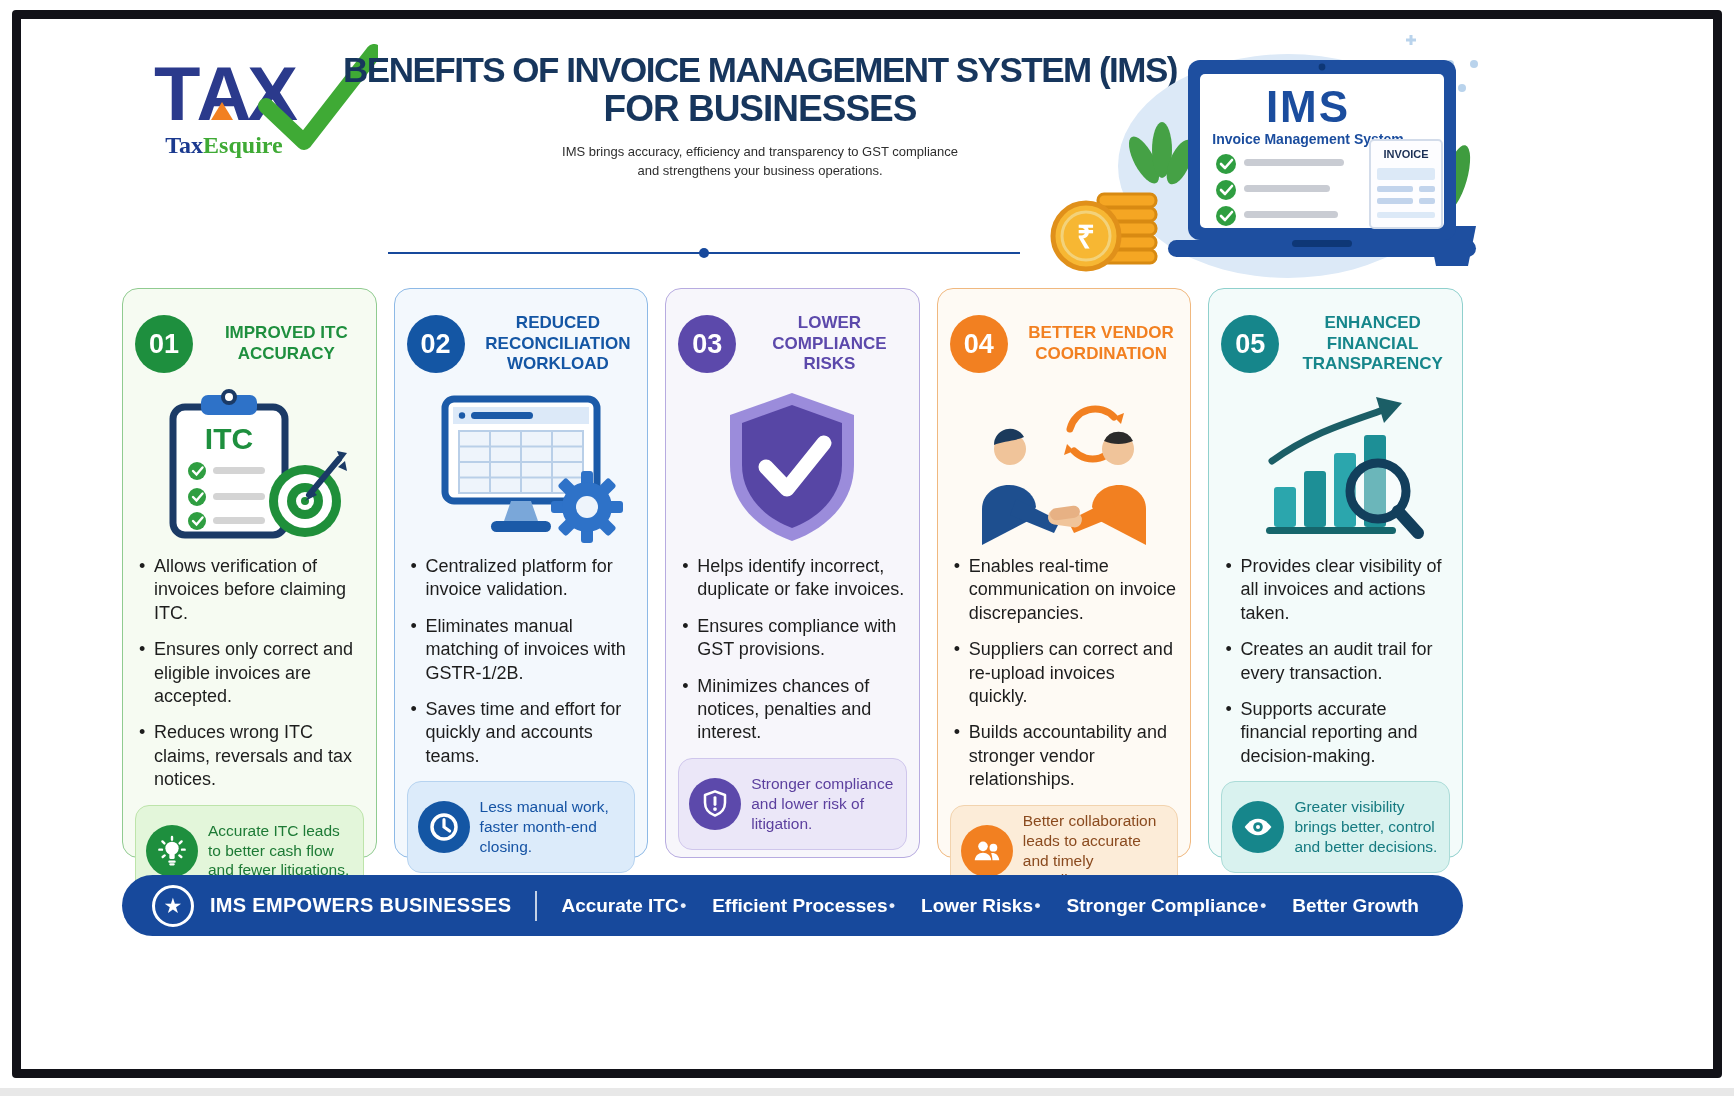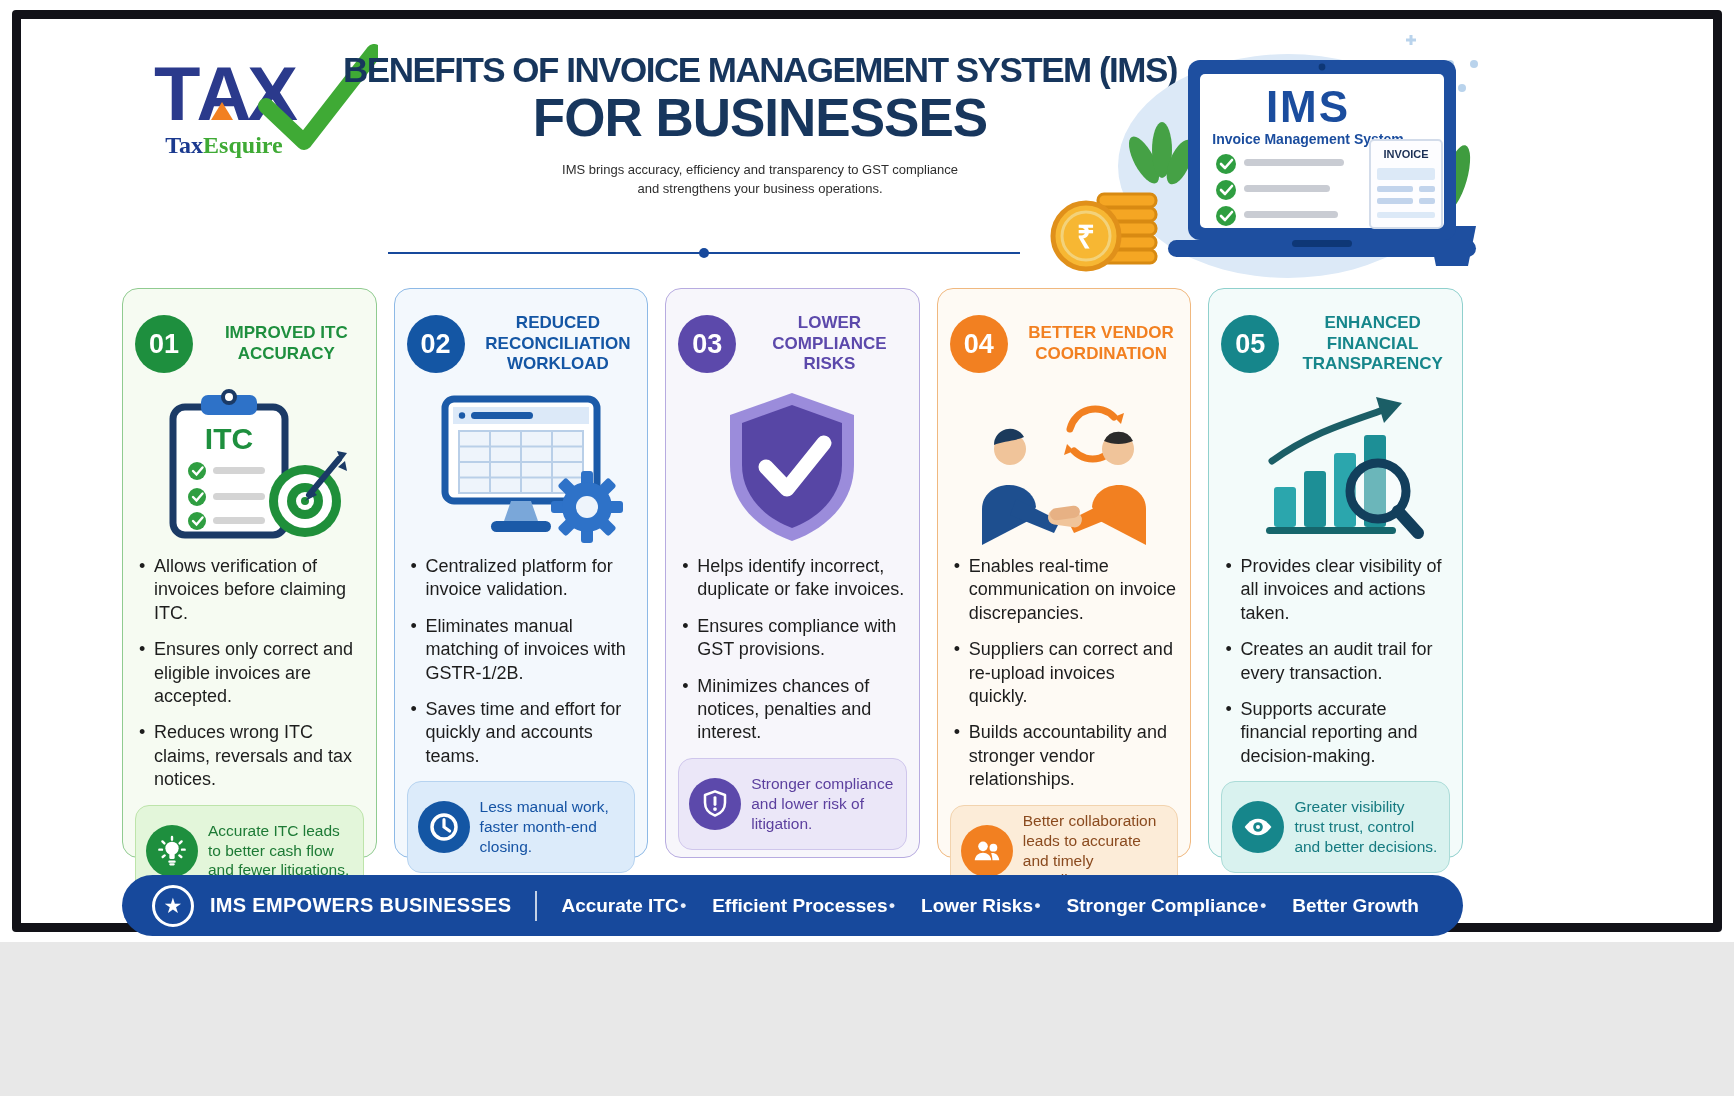--- a/index.html
+++ b/index.html
@@ -1,32 +1,32 @@
 <!DOCTYPE html>
 <html><head>
 <meta charset="utf-8">
 <style>
   * { box-sizing: border-box; margin: 0; padding: 0; }
   body { background:#e8e8e8; font-family:"Liberation Sans", sans-serif; }
-  .poster { position:relative; width:1734px; height:942px; background:#fff; overflow:hidden; }
+  .poster { position:relative; width:1734px; height:1088px; background:#fff; overflow:hidden; }
   .frame { position:absolute; left:12px; top:10px; right:12px; bottom:10px; border:9px solid #121218; border-radius:4px; pointer-events:none; }
 
   
   .logo { position:absolute; left:116px; top:58px; width:216px; text-align:center; }
   .logo-word { position:relative; font-size:76px; font-weight:800; letter-spacing:-4px; color:#2b3a8c; line-height:0.95; display:inline-block; }
   .logo-word .ltr { position:relative; display:inline-block; }
   .logo-tri { position:absolute; left:50%; bottom:10px; transform:translateX(-50%); width:0; height:0;
               border-left:11px solid transparent; border-right:11px solid transparent; border-bottom:18px solid #f28021; }
   .logo-check { position:absolute; left:54px; top:-14px; width:170px; height:110px; }
   .logo-name { font-family:"Liberation Serif", serif; font-weight:bold; font-size:24px; margin-top:2px; }
   .logo-name .blue { color:#1b3a8f; } .logo-name .green { color:#3faa35; }
 
   .titleblock { position:absolute; left:320px; top:52px; width:880px; text-align:center; color:#17365d; }
   .title-1 { font-size:35px; font-weight:800; letter-spacing:-1.5px; line-height:1.05; }
-  .title-2 { font-size:53px; font-weight:800; letter-spacing:-1px; line-height:1.1; }
+  .title-2 { font-size:37px; font-weight:800; letter-spacing:-1px; line-height:1.1; }
   .subtitle { margin-top:14px; font-size:13px; color:#2e2e2e; line-height:1.45; }
   .divider { position:absolute; left:388px; top:247px; width:632px; height:12px; }
   .divider .line { position:absolute; left:0; right:0; top:5px; height:2px; background:#17499c; }
   .divider .dot { position:absolute; left:50%; top:1px; transform:translateX(-50%); width:10px; height:10px; border-radius:50%; background:#17499c; }
 
   .hero { position:absolute; left:1040px; top:18px; width:440px; height:262px; }
 
   
   .cards { position:absolute; left:122px; top:288px; width:1341px; height:570px; display:flex; gap:17px; }
   .card { flex:1; display:flex; flex-direction:column; border:1.6px solid var(--border); background:var(--bg);
@@ -382,21 +382,21 @@
         <li>Supports accurate financial reporting and decision-making.</li>
       </ul>
       <div class="highlight">
         <span class="hl-icon">
           <svg viewBox="0 0 24 24">
             <path d="M2 12s4-6.2 10-6.2S22 12 22 12s-4 6.2-10 6.2S2 12 2 12Z" fill="#fff"></path>
             <circle cx="12" cy="12" r="3.6" fill="#16868b"></circle>
             <circle cx="12" cy="12" r="1.5" fill="#fff"></circle>
           </svg>
         </span>
-        <p>Greater visibility trust trust, control and better decisions.</p>
+        <p>Greater visibility brings better, control and better decisions.</p>
       </div>
     </div>
 
   </div>
 
   <div class="banner">
     <span class="banner-star">★</span>
     <span class="banner-heading">IMS EMPOWERS BUSINESSES</span>
     <span class="banner-divider"></span>
     <ul class="banner-items">

